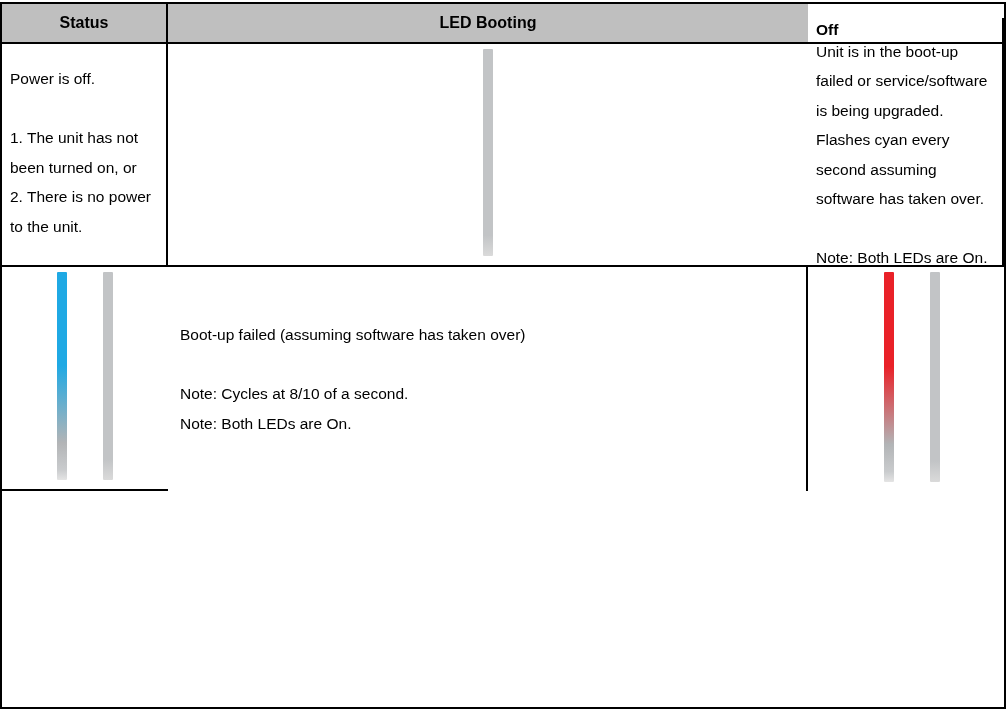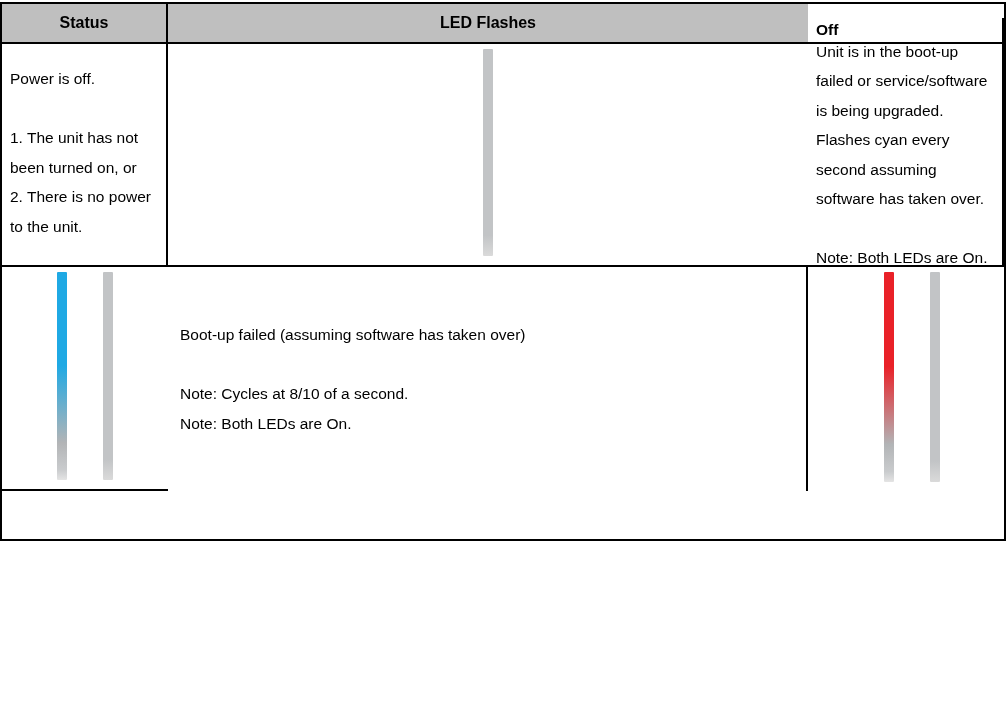--- a/index.html
+++ b/index.html
@@ -8,21 +8,21 @@
     background: #ffffff;
     width: 1006px;
     height: 712px;
     font-family: "Liberation Sans", sans-serif;
     color: #000000;
     overflow: hidden;
   }
   .tbl {
     box-sizing: border-box;
     width: 1006px;
-    height: 539px;
+    height: 707px;
     margin-top: 2px;
     border: 2px solid #000000;
     display: grid;
     grid-template-columns: 166px 640px 1fr;
     grid-template-rows: 40px 223px 224px 1fr;
     background: #ffffff;
   }
   .cell {
     box-sizing: border-box;
     border-right: 2px solid #000000;
@@ -79,21 +79,21 @@
 </style>
 </head>
 <body>
 
 <div class="tbl">
 
   <div class="cell hcell">
     <span>Status</span>
   </div>
   <div class="cell hcell last-col">
-    <span>LED Flashes</span>
+    <span>LED Booting</span>
   </div>
 
   <div class="cell status-cell">Off</div>
   <div class="cell func-cell v-top">Power is off.
 
 1. The unit has not been turned on, or
 2. There is no power to the unit.
 
 Note: Both LEDs are Off.</div>
   <div class="cell led-cell last-col">

